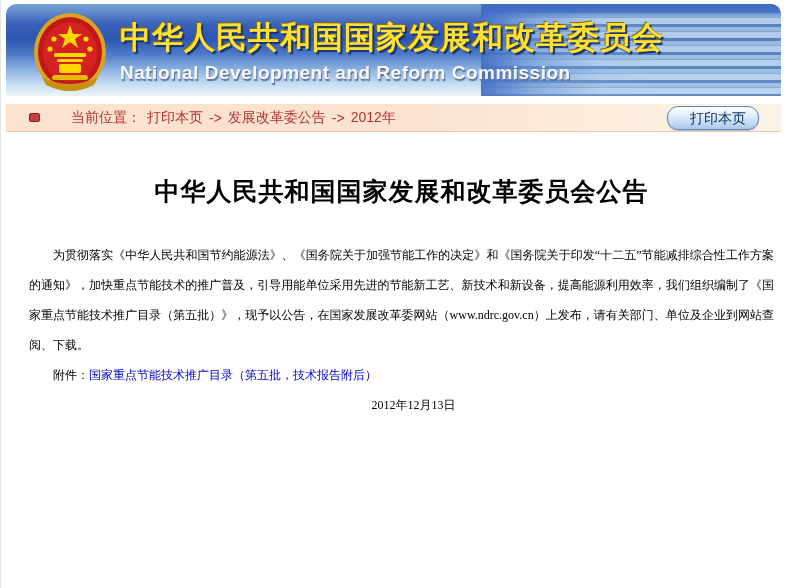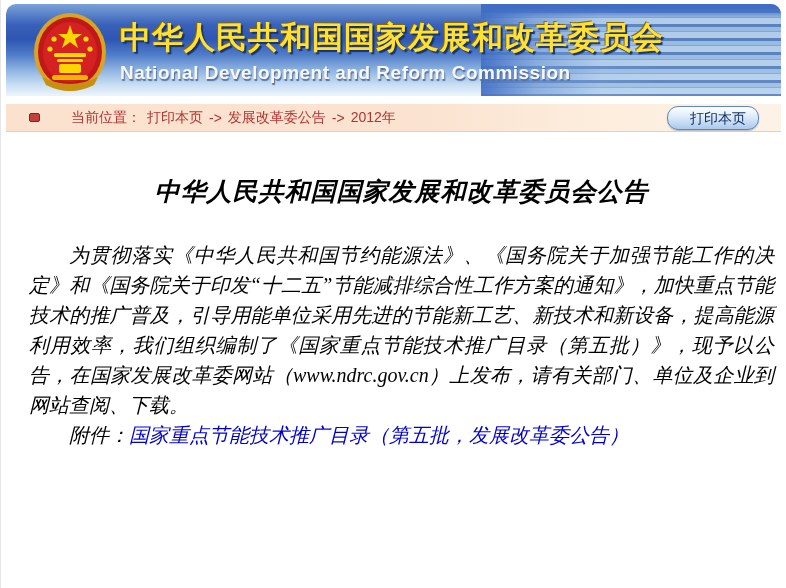--- a/index.html
+++ b/index.html
@@ -48,32 +48,32 @@
   .crumb-text{font-size:14px;color:#b03434;display:flex;gap:6px;align-items:center;}
   .crumb-link{cursor:pointer;}
   .btn-group{margin-left:auto;display:flex;gap:17px;margin-right:22px;}
   .pill-btn{
     min-width:66px;padding:2px 12px;border:1px solid #5b86c0;border-radius:11px;
     background:linear-gradient(180deg,#ffffff 0%,#dcebf9 45%,#aac9ec 100%);
     font-size:14px;color:#122f63;text-align:right;cursor:pointer;
     box-shadow:0 1px 1px rgba(60,90,140,.35);line-height:18px;
   }
   
-  .content{padding:35px 12px 0 28px;color:#000;font-style:italic;}
+  .content{padding:35px 12px 0 28px;color:#000;}
   .doc-title{
     text-align:center;font-family:"Liberation Serif",serif;
     font-size:25px;font-weight:bold;letter-spacing:1px;
   }
   .doc-issue{
     text-align:center;font-family:"Liberation Serif",serif;
     font-size:15px;font-weight:bold;margin-top:26px;
   }
   .doc-body{
     margin-top:32px;font-family:"Liberation Serif",serif;
-    font-size:20px;line-height:30px;text-align:justify;
+    font-size:12px;line-height:30px;text-align:justify;
   }
   .doc-body p{margin:0;text-indent:2em;}
   .attach-line{margin:0;text-indent:2em;}
   .attach-link{color:#0000cc;cursor:pointer;}
   .center-line{margin:0;text-indent:0;text-align:center;}
 </style>
 </head>
 <body>
 
 <div class="banner">
@@ -111,15 +111,16 @@
   </div>
   <div class="btn-group">
     <div class="pill-btn">打印本页</div>
   </div>
 </div>
 
 <div class="content">
   <div class="doc-title">中华人民共和国国家发展和改革委员会公告</div>
   <div class="doc-body">
     <p>为贯彻落实《中华人民共和国节约能源法》、《国务院关于加强节能工作的决定》和《国务院关于印发“十二五”节能减排综合性工作方案的通知》，加快重点节能技术的推广普及，引导用能单位采用先进的节能新工艺、新技术和新设备，提高能源利用效率，我们组织编制了《国家重点节能技术推广目录（第五批）》，现予以公告，在国家发展改革委网站（www.ndrc.gov.cn）上发布，请有关部门、单位及企业到网站查阅、下载。</p>
-    <p class="attach-line"><span>附件：</span><span class="attach-link">国家重点节能技术推广目录（第五批，发展改革委公告）</span></p>
+    <p class="attach-line"><span>附件：</span><span class="attach-link">国家重点节能技术推广目录（第五批，技术报告附后）</span></p>
+    <p class="center-line">2012年12月13日</p>
   </div>
 </div>
 
 </body></html>

